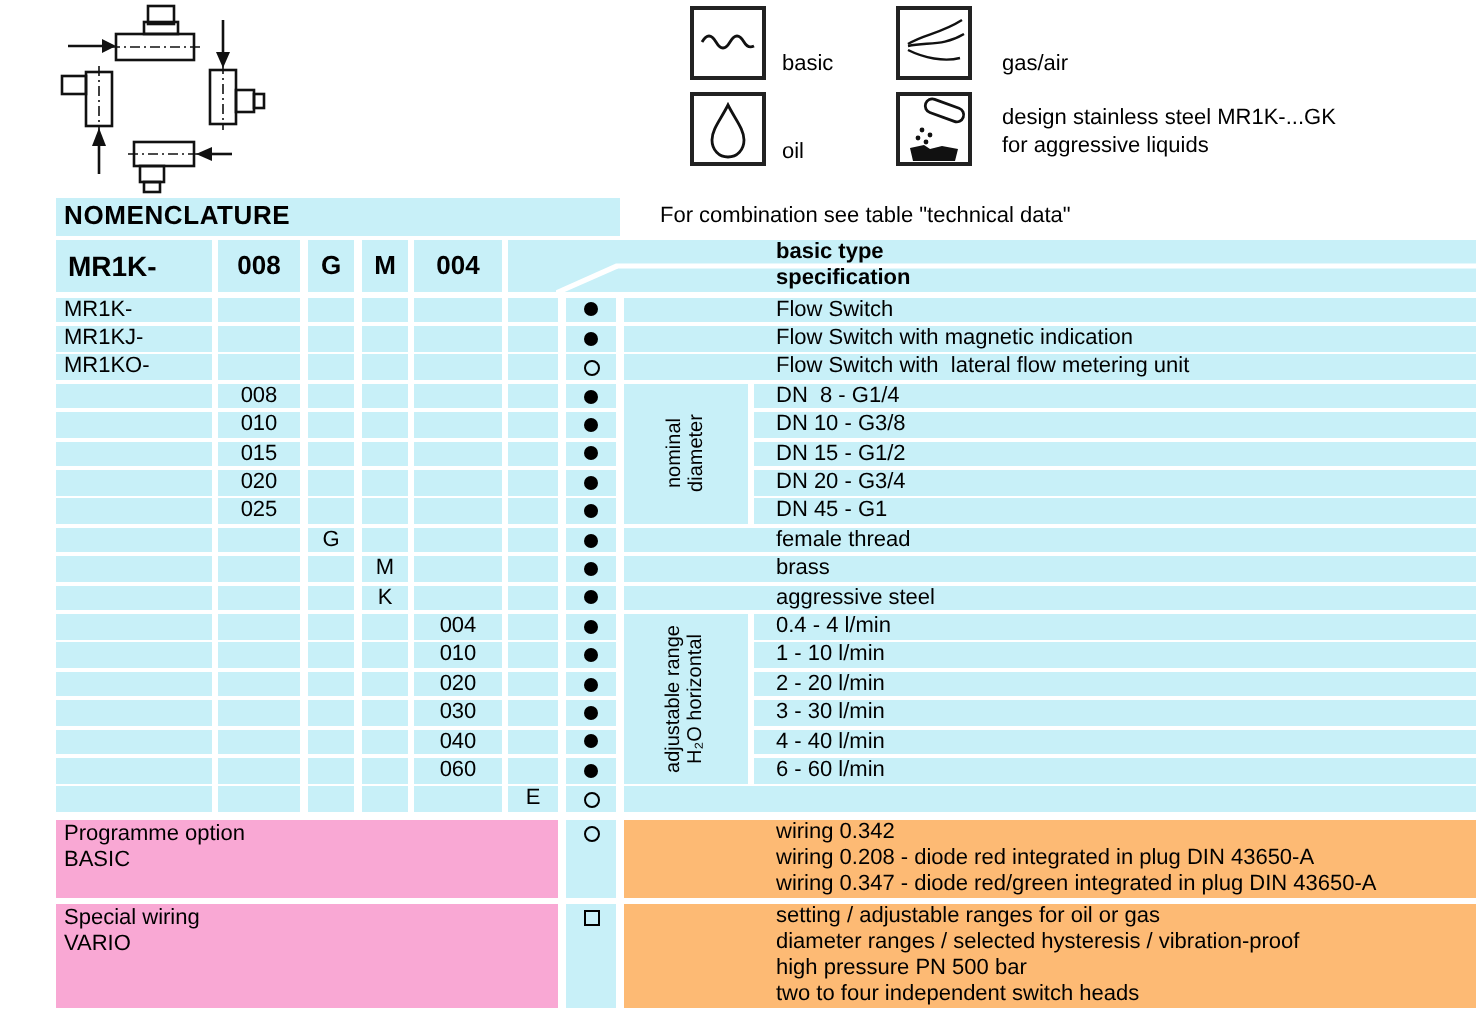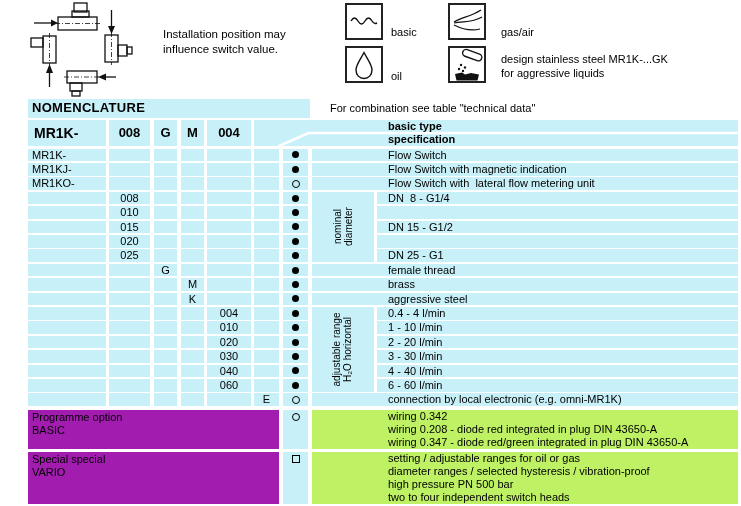--- a/index.html
+++ b/index.html
@@ -49,24 +49,24 @@
   .mark-open{width:8px;height:8px;border:1.6px solid #000;border-radius:50%;}
   .mark-square{width:8px;height:8px;border:1.6px solid #000;}
   .desc{position:absolute;top:0;height:12.8px;line-height:12.8px;font-size:11px;white-space:pre;box-sizing:border-box;}
   .dA{left:284px;width:426px;padding-left:76px;}
   .dB{left:349px;width:361px;padding-left:11px;}
   
   .vcell{position:absolute;background:#c8f0f8;display:flex;align-items:center;justify-content:center;}
   .vtext{transform:rotate(-90deg);white-space:pre;font-size:10px;line-height:10.5px;text-align:center;}
   
   .optblock{position:absolute;left:28px;width:710px;}
-  .optleft{position:absolute;left:0;top:0;width:251px;height:100%;background:#a21caf;box-sizing:border-box;padding:1px 0 0 4px;}
+  .optleft{position:absolute;left:0;top:0;width:251px;height:100%;background:#f9a8d4;box-sizing:border-box;padding:1px 0 0 4px;}
   .optleft div{font-size:11px;line-height:13.2px;}
   .optmark{position:absolute;left:255px;top:0;width:25px;height:100%;background:#c8f0f8;display:flex;justify-content:center;align-items:flex-start;padding-top:3px;box-sizing:border-box;}
-  .optdesc{position:absolute;left:284px;top:0;width:426px;height:100%;background:#bef264;box-sizing:border-box;padding:0 0 0 76px;}
+  .optdesc{position:absolute;left:284px;top:0;width:426px;height:100%;background:#fdba74;box-sizing:border-box;padding:0 0 0 76px;}
   .optdesc div{font-size:11px;line-height:13.2px;white-space:pre;}
   svg{display:block;}
 </style>
 </head>
 <body>
 
 <div id="page">
 
   <svg class="abs" style="left:28px;top:0" width="145" height="98" viewBox="0 0 145 98">
     <g stroke="#111" stroke-width="1.3" fill="none">
@@ -95,22 +95,20 @@
       <line x1="21.5" y1="87" x2="21.5" y2="73"></line>
     </g>
     <g fill="#111" stroke="none">
       <polygon points="23,19.5 30,23 23,26.5"></polygon>
       <polygon points="80,26 83.5,34 87,26"></polygon>
       <polygon points="78,73.5 70,77 78,80.5"></polygon>
       <polygon points="18,73 21.5,64 25,73"></polygon>
     </g>
   </svg>
 
-  <div class="abs" id="install-note">Installation position may
-influence switch value.</div>
 
   <div class="lbox" style="left:345px;top:3px">
     <svg width="34" height="33" viewBox="0 0 34 33">
       <path d="M4 16 q3.5 -6 7 0 q3.5 6 7 0 q3.5 -6 7 0 q2 3.5 5 2" fill="none" stroke="#111" stroke-width="1.4"></path>
     </svg>
   </div>
   <div class="llab" style="left:391px;top:25px">basic</div>
 
   <div class="lbox" style="left:448px;top:3px">
     <svg width="34" height="33" viewBox="0 0 34 33">
@@ -191,40 +189,42 @@
     <span class="mcell">
         <i class="mk mark-filled"></i>
       </span>
     <span class="desc dB">DN  8 - G1/4</span>
   </div>
   <div class="row rB" style="top:206.1px">
     <span class="cv v2">010</span>
     <span class="mcell">
         <i class="mk mark-filled"></i>
       </span>
+    <span class="desc dB">DN 10 - G3/8</span>
   </div>
   <div class="row rB" style="top:220.5px">
     <span class="cv v2">015</span>
     <span class="mcell">
         <i class="mk mark-filled"></i>
       </span>
     <span class="desc dB">DN 15 - G1/2</span>
   </div>
   <div class="row rB" style="top:234.9px">
     <span class="cv v2">020</span>
     <span class="mcell">
         <i class="mk mark-filled"></i>
       </span>
+    <span class="desc dB">DN 20 - G3/4</span>
   </div>
   <div class="row rB" style="top:249.3px">
     <span class="cv v2">025</span>
     <span class="mcell">
         <i class="mk mark-filled"></i>
       </span>
-    <span class="desc dB">DN 25 - G1</span>
+    <span class="desc dB">DN 45 - G1</span>
   </div>
   <div class="row rA" style="top:263.7px">
     <span class="cv v3">G</span>
     <span class="mcell">
         <i class="mk mark-filled"></i>
       </span>
     <span class="desc dA">female thread</span>
   </div>
   <div class="row rA" style="top:278.1px">
     <span class="cv v4">M</span>
@@ -280,21 +280,20 @@
     <span class="mcell">
         <i class="mk mark-filled"></i>
       </span>
     <span class="desc dB">6 - 60 l/min</span>
   </div>
   <div class="row rA" style="top:393.3px">
     <span class="cv v6">E</span>
     <span class="mcell">
         <i class="mk mark-open"></i>
       </span>
-    <span class="desc dA">connection by local electronic (e.g. omni-MR1K)</span>
   </div>
 
   <div class="vcell" style="left:312px;top:191.7px;width:62px;height:70.4px">
     <span class="vtext">nominal
 diameter</span>
   </div>
   <div class="vcell" style="left:312px;top:306.9px;width:62px;height:84.8px">
     <span class="vtext">adjustable range
 H₂O horizontal</span>
   </div>
@@ -309,21 +308,21 @@
       </div>
     <div class="optdesc">
       <div>wiring 0.342</div>
       <div>wiring 0.208 - diode red integrated in plug DIN 43650-A</div>
       <div>wiring 0.347 - diode red/green integrated in plug DIN 43650-A</div>
     </div>
   </div>
 
   <div class="optblock" style="top:451.8px;height:52.6px">
     <div class="optleft">
-      <div>Special special</div>
+      <div>Special wiring</div>
       <div>VARIO</div>
     </div>
     <div class="optmark">
         <i class="mk mark-square"></i>
       </div>
     <div class="optdesc">
       <div>setting / adjustable ranges for oil or gas</div>
       <div>diameter ranges / selected hysteresis / vibration-proof</div>
       <div>high pressure PN 500 bar</div>
       <div>two to four independent switch heads</div>

